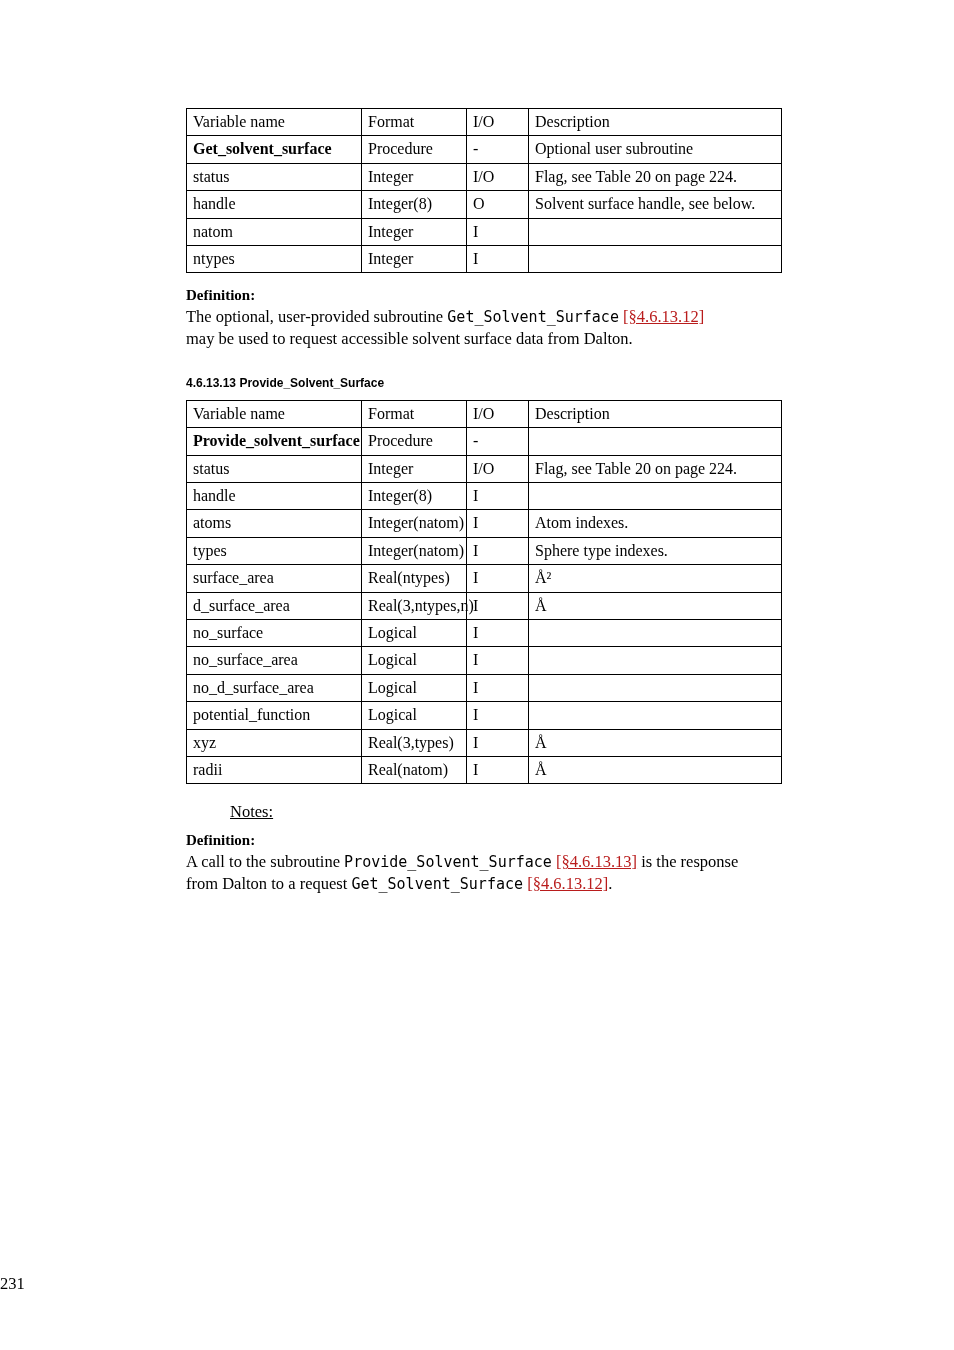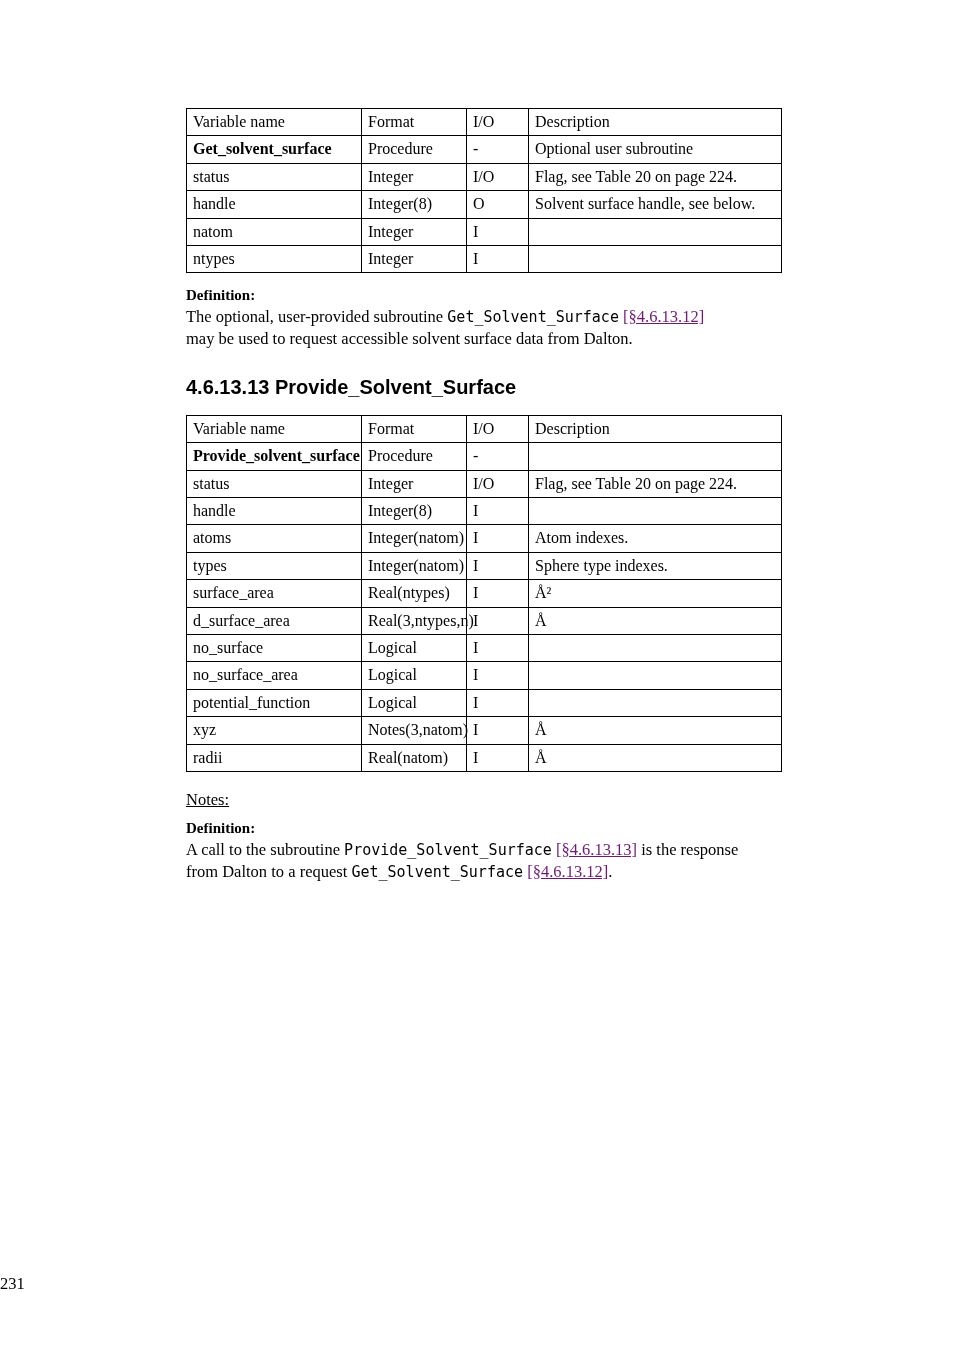--- a/index.html
+++ b/index.html
@@ -33,33 +33,34 @@
     }
     table.data th { font-weight: normal; }
     .col-name  { width: 175px; }
     .col-fmt   { width: 105px; }
     .col-io    { width: 62px;  }
     .col-desc  { width: 253px; }
 
     .intro-section { margin-top: 14px; }
     .defn-label { font-weight: bold; font-size: 15px; margin: 6px 0 2px 0; }
     .defn-text  { font-size: 16.5px; line-height: 1.32; }
-    .defn-text .link { color: #701a75; text-decoration: underline; }
+    .defn-text .link { color: #b91c1c; text-decoration: underline; }
 
     .section-title {
       font-family: Arial, Helvetica, sans-serif;
       font-weight: bold;
-      font-size: 20px;
-      margin: 26px 0 16px 0;
+      font-size: 12px;
+      margin: 26px 0 10px 0;
     }
 
     .notes-label {
       text-decoration: underline;
       font-size: 16.5px;
       margin-top: 18px;
+      margin-left: 44px;
     }
 
     .footer {
       position: absolute;
       bottom: 56px;
       left: 0;
       width: 100%;
       text-align: left;
       font-size: 16.5px;
     }
@@ -193,28 +194,34 @@
         <td>I</td>
         <td></td>
       </tr>
       <tr>
         <td>no_surface_area</td>
         <td>Logical</td>
         <td>I</td>
         <td></td>
       </tr>
       <tr>
+        <td>no_d_surface_area</td>
+        <td>Logical</td>
+        <td>I</td>
+        <td></td>
+      </tr>
+      <tr>
         <td>potential_function</td>
         <td>Logical</td>
         <td>I</td>
         <td></td>
       </tr>
       <tr>
         <td>xyz</td>
-        <td>Notes(3,natom)</td>
+        <td>Real(3,types)</td>
         <td>I</td>
         <td>Å</td>
       </tr>
       <tr>
         <td>radii</td>
         <td>Real(natom)</td>
         <td>I</td>
         <td>Å</td>
       </tr>
     </tbody>

